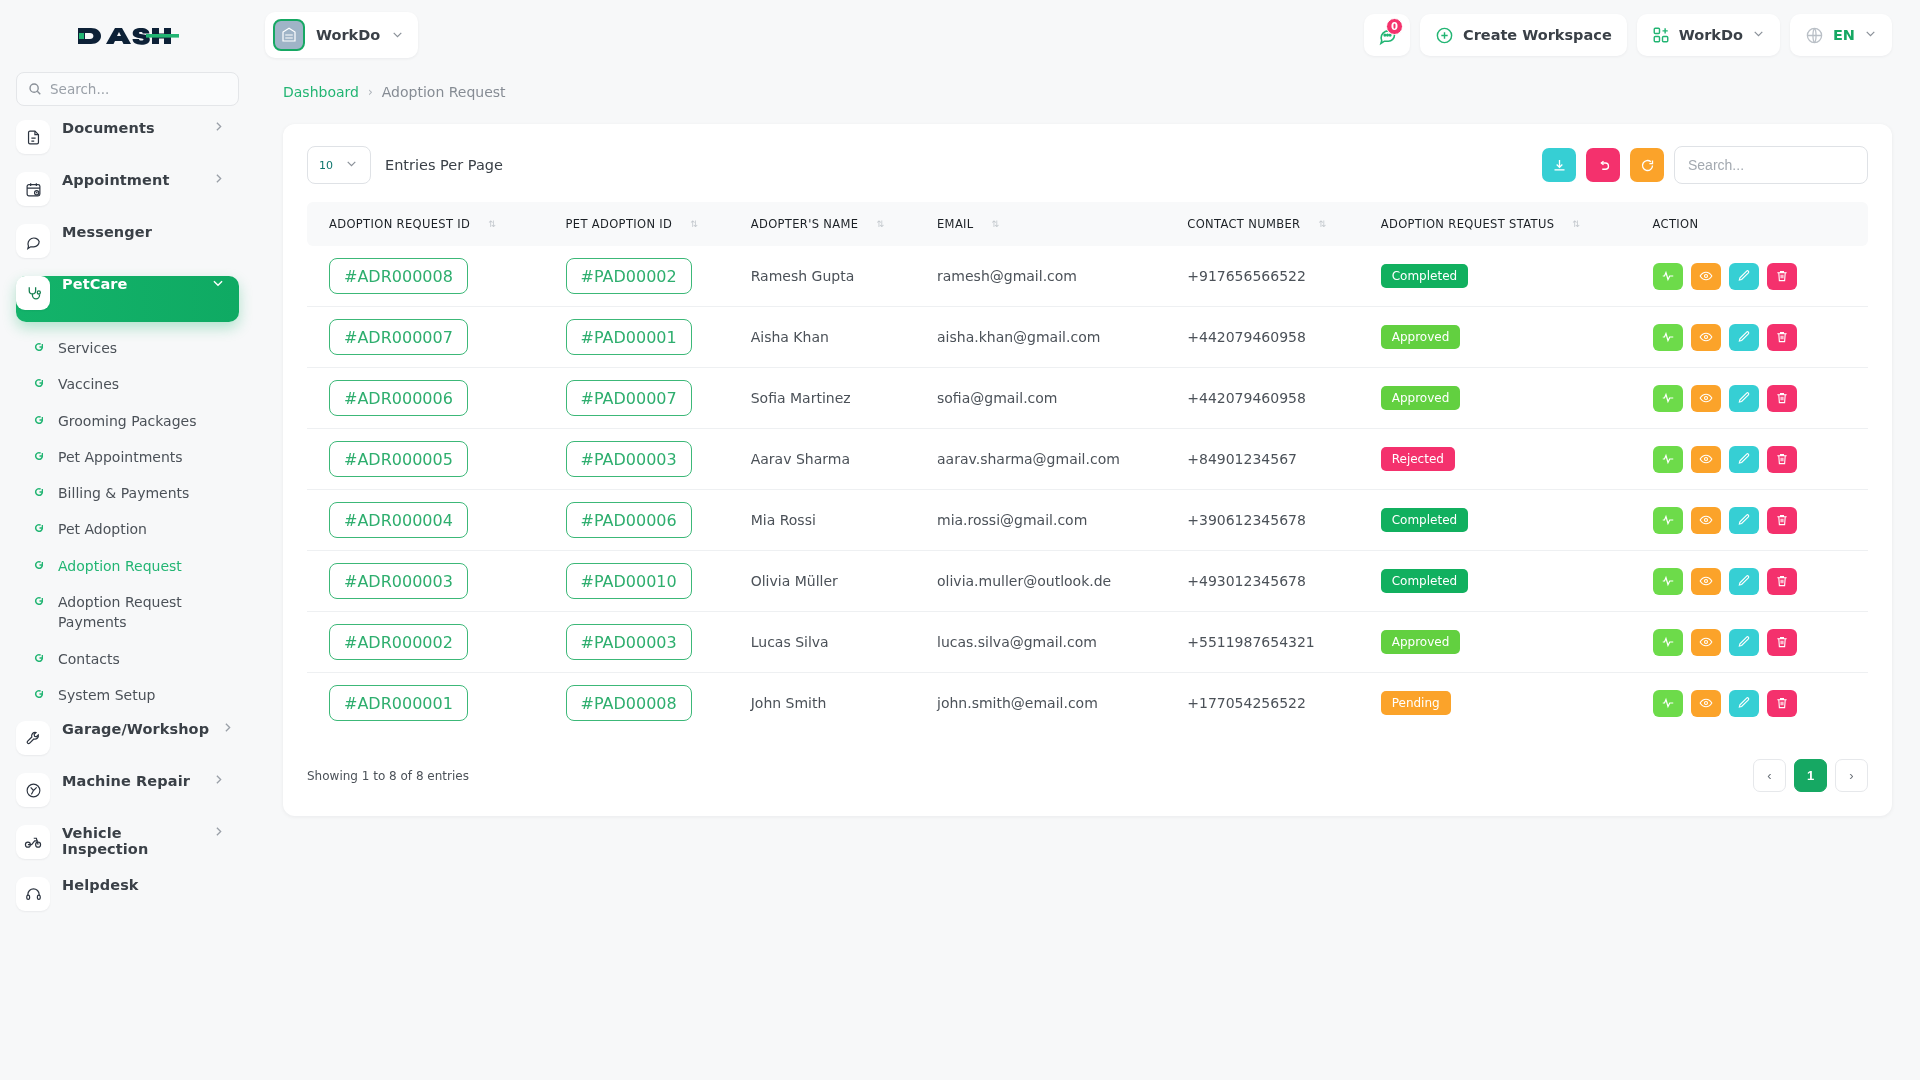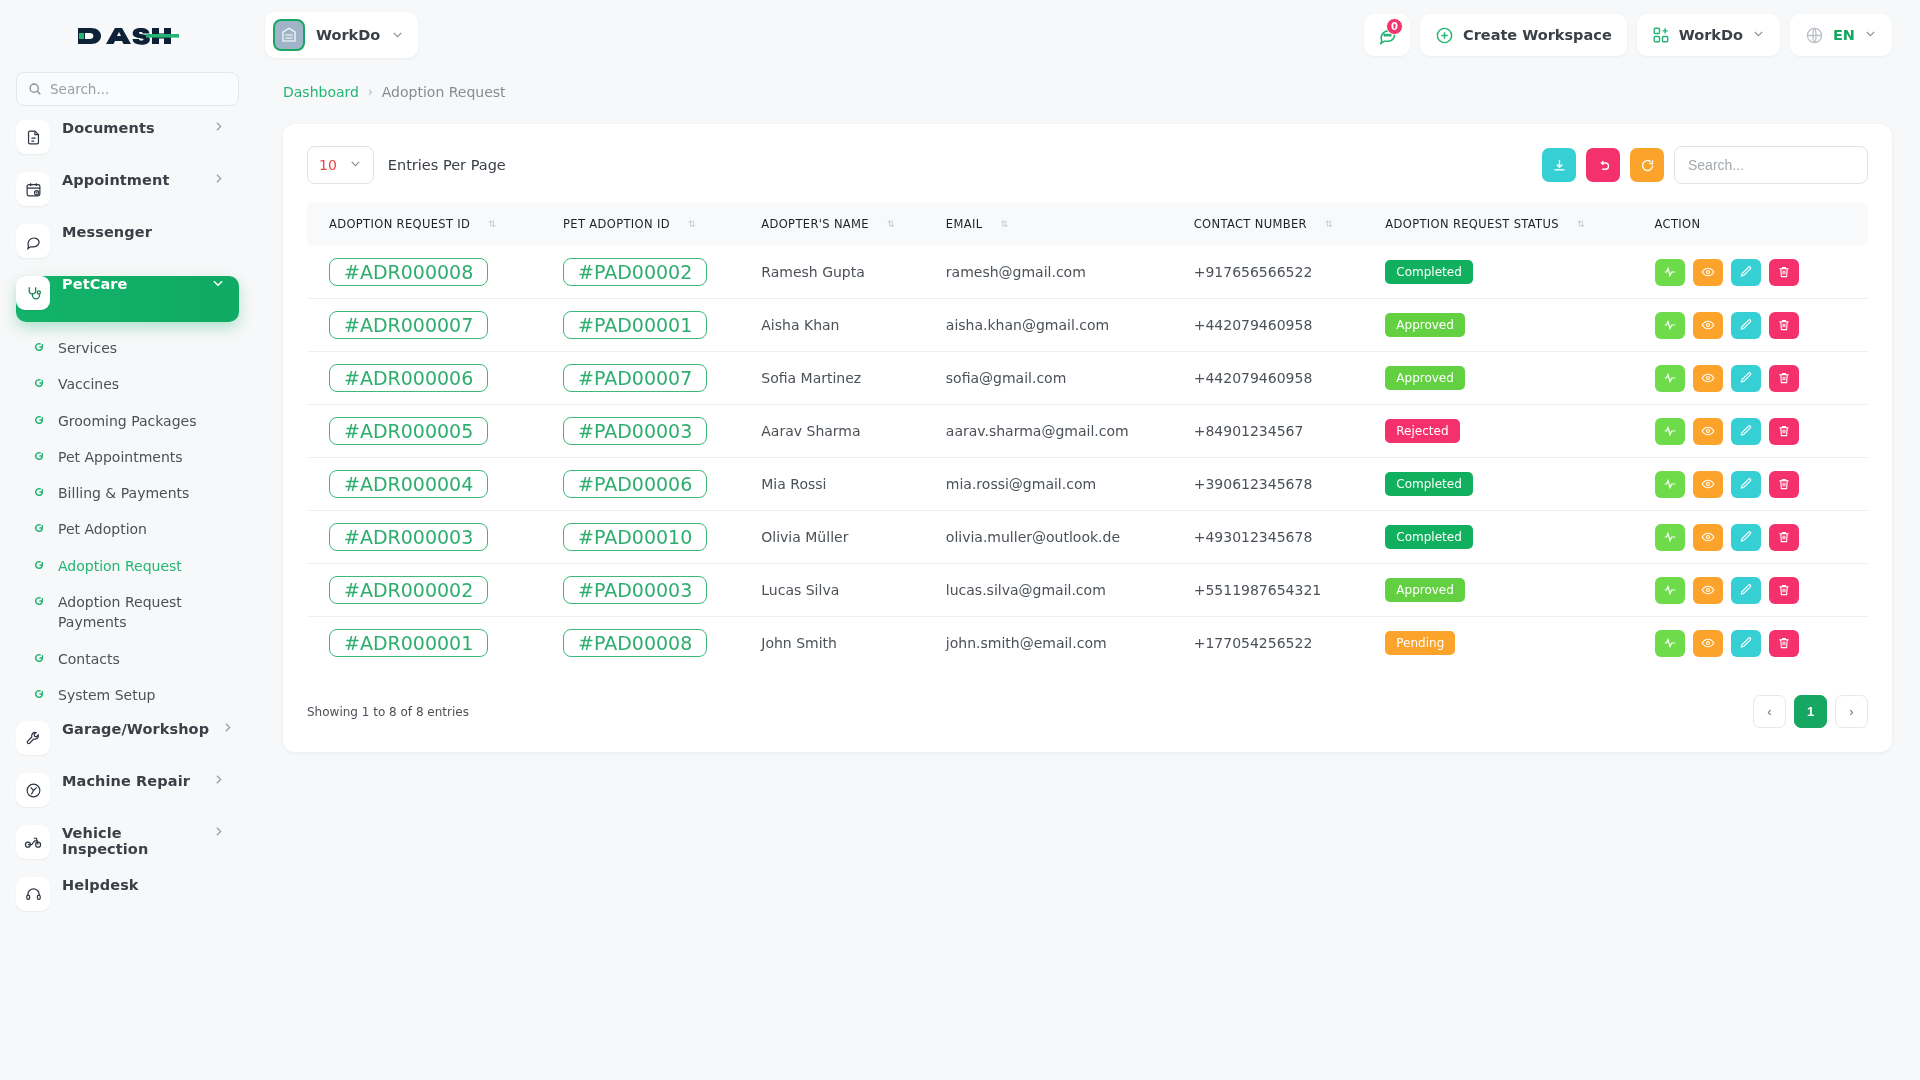--- a/index.html
+++ b/index.html
@@ -118,21 +118,21 @@
     margin: 24px 28px 0 28px; background: #fff; border-radius: 12px;
     box-shadow: 0 1px 4px rgba(16,24,40,.06); padding: 22px 24px 24px 24px;
   }
   .card-top { display: flex; align-items: center; }
   .per-page {
     display: flex; align-items: center; gap: 14px;
   }
   .select {
     height: 38px; min-width: 64px; border: 1px solid #dfe2e6; border-radius: 8px;
     display: flex; align-items: center; gap: 12px; padding: 0 11px;
-    font-size: 14px; color: #ef4444; cursor: pointer; background: #fff;
+    font-size: 11px; color: #0f766e; cursor: pointer; background: #fff;
   }
   .per-page-label { font-size: 14.5px; color: #3a4047; }
   .card-top-right { margin-left: auto; display: flex; align-items: center; gap: 10px; }
   .sq-btn {
     width: 34px; height: 34px; border-radius: 7px; border: none; cursor: pointer;
     display: flex; align-items: center; justify-content: center;
   }
   .tbl-search {
     width: 194px; height: 38px; border: 1px solid #dfe2e6; border-radius: 8px;
     padding: 0 13px; font-size: 14px; color: #3a4047; background: #fff;
@@ -153,23 +153,23 @@
           display: inline-flex; flex-direction: column; cursor: pointer; }
   tbody td {
     padding: 12px 10px 12px 0; border-bottom: 1px solid #eef0f2;
     font-size: 14px; color: #4b5158; vertical-align: middle;
   }
   tbody td:first-child { padding-left: 22px; }
   tbody td:last-child { padding-right: 22px; }
   tbody tr:last-child td { border-bottom: none; }
   .id-pill {
     display: inline-flex; align-items: center; justify-content: center;
-    min-width: 104px; height: 28px; padding: 0 14px;
+    min-width: 104px; height: 36px; padding: 0 14px;
     border: 1px solid #3cb878; border-radius: 8px;
-    color: #2eae6e; font-size: 19px; cursor: pointer; background: #fff;
+    color: #2eae6e; font-size: 16px; cursor: pointer; background: #fff;
   }
   .status {
     display: inline-flex; align-items: center; justify-content: center;
     height: 24px; padding: 0 11px; border-radius: 5px;
     color: #fff; font-size: 12px; font-weight: 400; white-space: nowrap;
   }
   .actions { display: flex; gap: 8px; }
   .act {
     width: 30px; height: 27px; border-radius: 6px; border: none; cursor: pointer;
     display: flex; align-items: center; justify-content: center;

